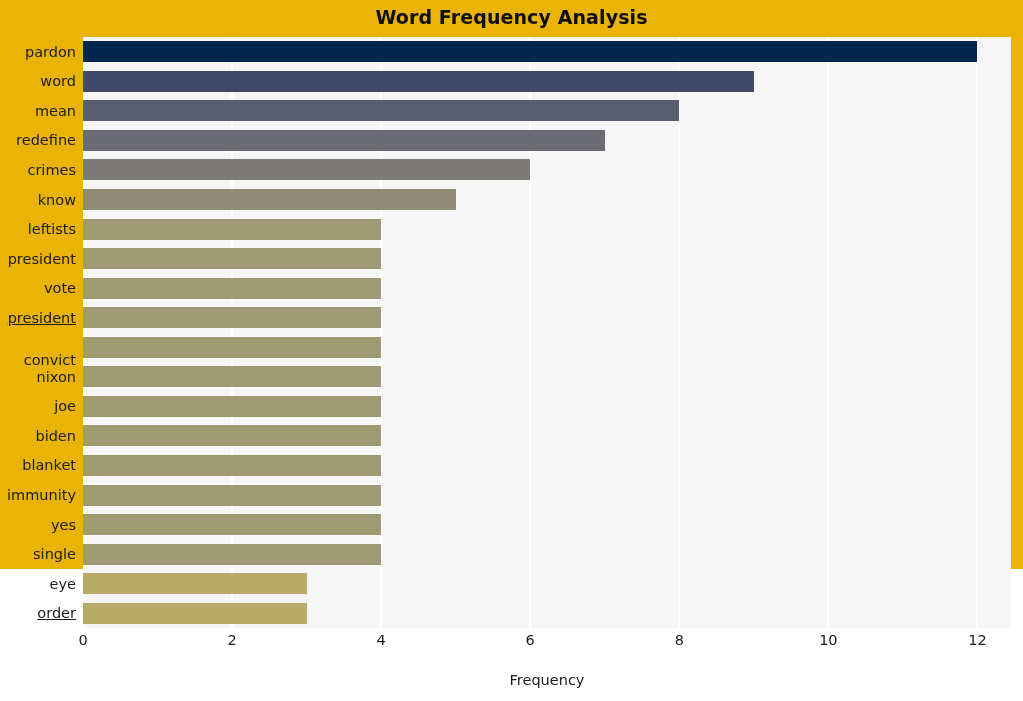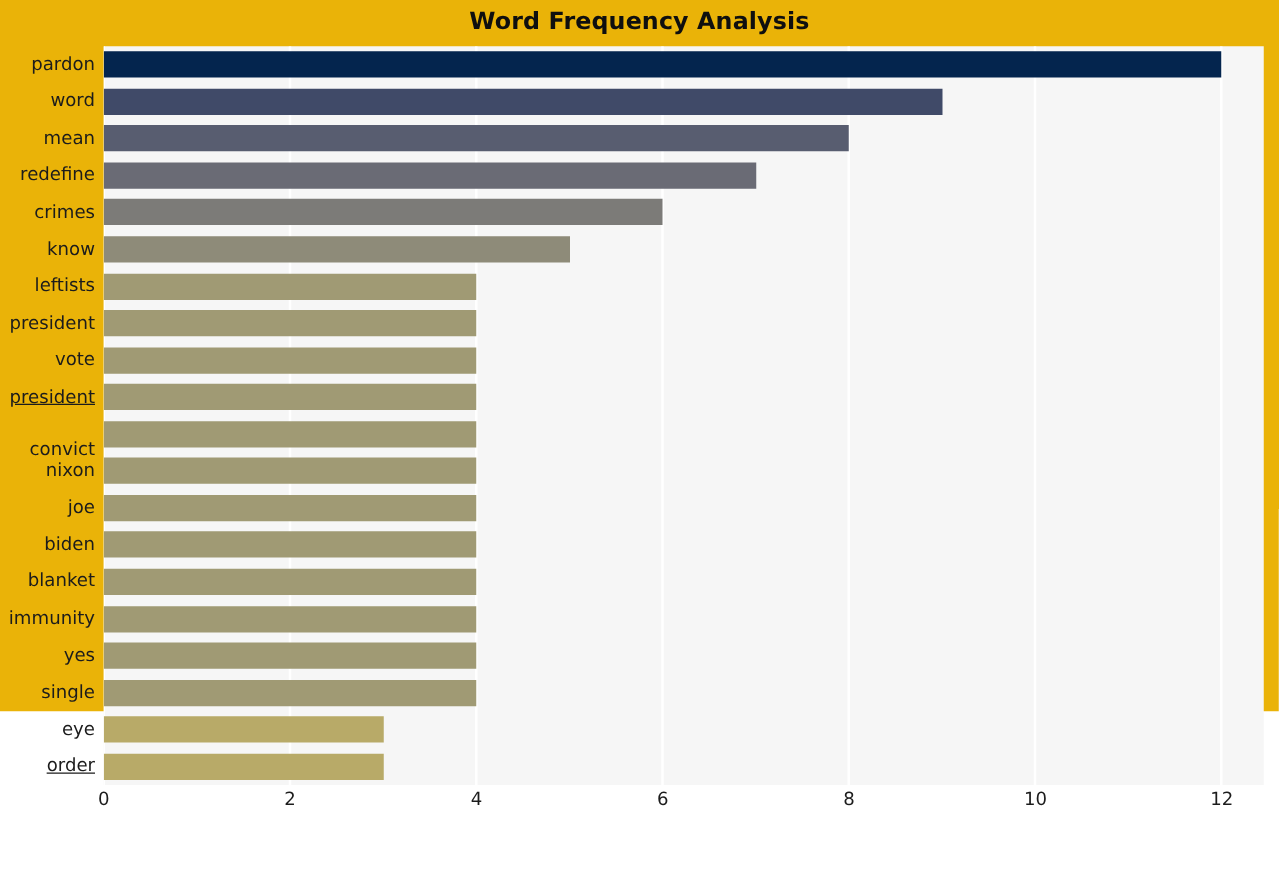--- a/index.html
+++ b/index.html
@@ -157,14 +157,15 @@
   <div id="x-labels">
       <div class="x-label" style="left: 0px;">0</div>
       <div class="x-label" style="left: 149.076px;">2</div>
       <div class="x-label" style="left: 298.153px;">4</div>
       <div class="x-label" style="left: 447.229px;">6</div>
       <div class="x-label" style="left: 596.305px;">8</div>
       <div class="x-label" style="left: 745.382px;">10</div>
       <div class="x-label" style="left: 894.458px;">12</div>
     </div>
 
+  <div id="x-axis-title">Frequency</div>
 
 </div>
 
 </body></html>

